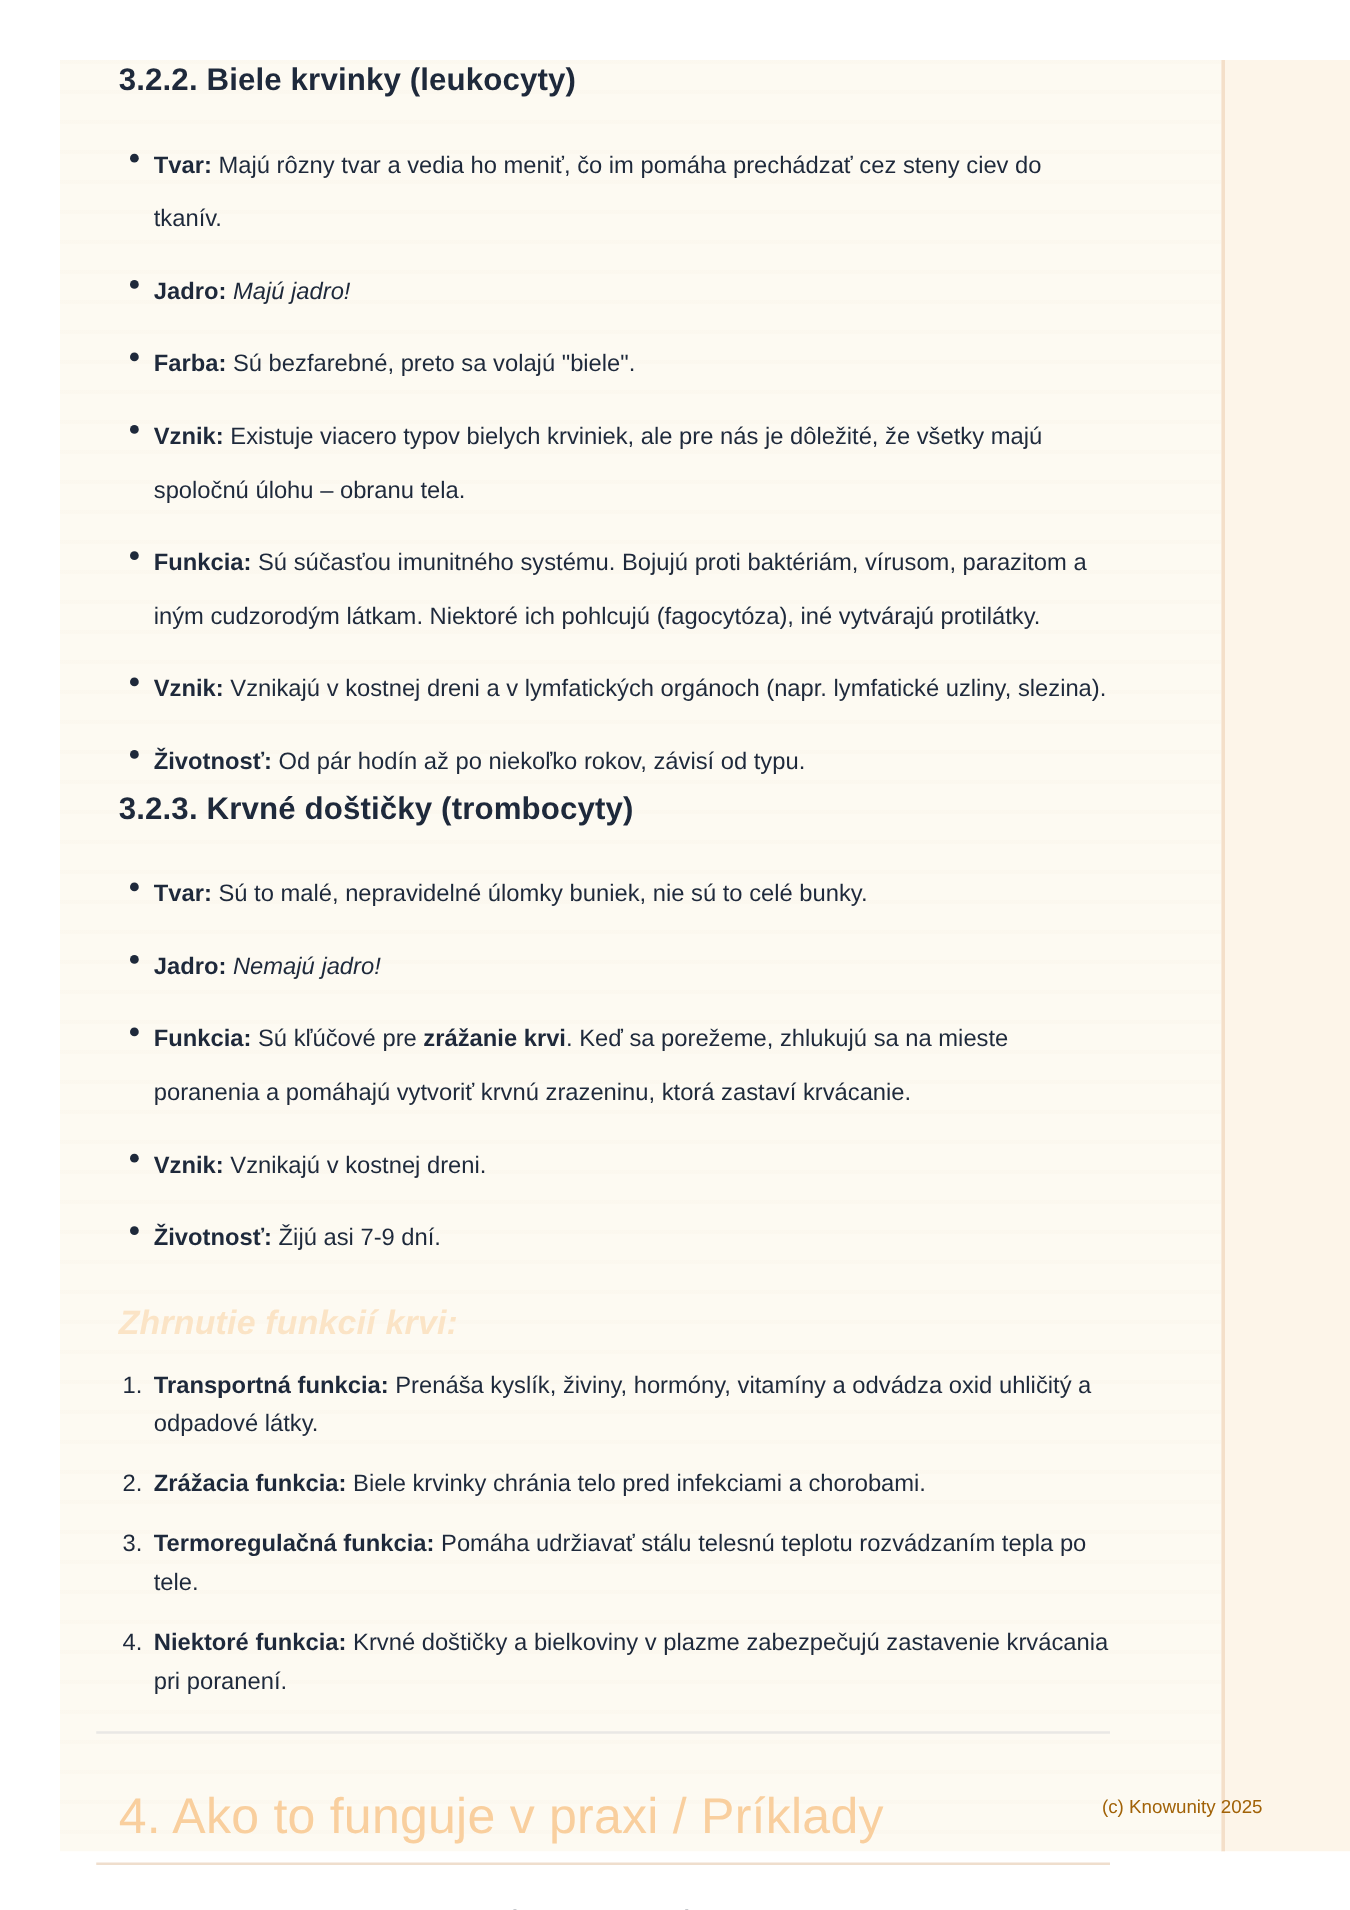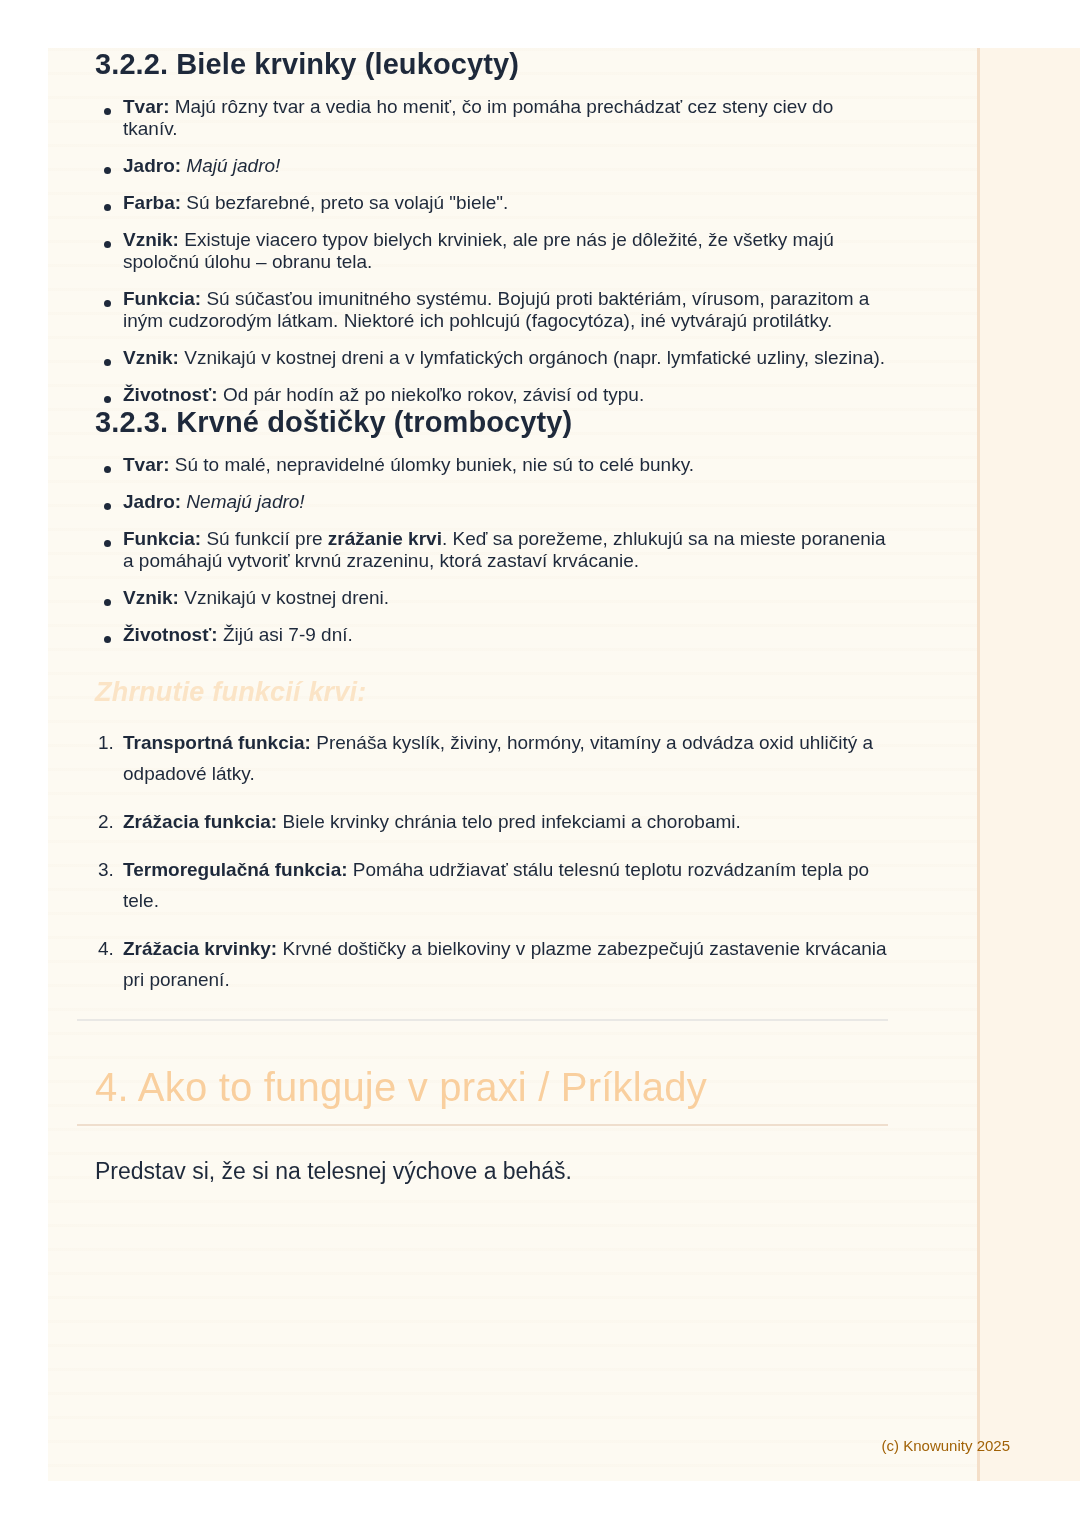--- a/index.html
+++ b/index.html
@@ -18,24 +18,24 @@
     background-image:repeating-linear-gradient(180deg, rgba(224,206,178,0.05) 0 3px, rgba(255,255,255,0) 3px 24px);
   }
   .page-edge{
     position:absolute;left:977px;top:48px;
     width:103px;height:1433px;
     box-sizing:border-box;
     background:#fdf5e9;
     border-left:3px solid #f4dfc9;
   }
   .content{position:relative;padding:0 89px 0 47px;}
-  h2.section{font-size:29px;font-weight:700;line-height:33px;margin:0;color:#1e293b;letter-spacing:0.1px;}
+  h2.section{font-size:25px;font-weight:700;line-height:33px;margin:0;color:#1e293b;letter-spacing:0.1px;}
   .mt-first{margin-top:7px;}
   .mt-section{margin-top:32px;}
-  ul.bullets{list-style:none;margin:15px 0 0;padding:0;font-size:19px;line-height:22px;}
+  ul.bullets{list-style:none;margin:30px 0 0;padding:0;font-size:19px;line-height:43px;}
   ul.bullets li{position:relative;padding-left:28px;margin-top:15px;}
   ul.bullets li:first-child{margin-top:0;}
   ul.bullets li .dot{
     position:absolute;left:9px;top:12px;width:7px;height:7px;border-radius:50%;background:#1e293b;
   }
   strong{font-weight:700;}
   .em{font-style:italic;}
   h3.summary-h{font-size:27px;font-weight:700;line-height:34px;margin:29px 0 0;color:#fbe4c6;letter-spacing:0.2px;font-style:italic;}
   ol.numbered{list-style:none;margin:18px 0 0;padding:0;font-size:19px;line-height:31px;}
   ol.numbered li{position:relative;padding-left:28px;margin-top:17px;}
@@ -68,32 +68,32 @@
       <li><span class="dot"></span><strong>Funkcia:</strong> <span>Sú súčasťou imunitného systému. Bojujú proti baktériám, vírusom, parazitom a iným cudzorodým látkam. Niektoré ich pohlcujú (fagocytóza), iné vytvárajú protilátky.</span></li>
       <li><span class="dot"></span><strong>Vznik:</strong> <span>Vznikajú v kostnej dreni a v lymfatických orgánoch (napr. lymfatické uzliny, slezina).</span></li>
       <li><span class="dot"></span><strong>Životnosť:</strong> <span>Od pár hodín až po niekoľko rokov, závisí od typu.</span></li>
     </ul>
 
     <h2 class="section mt-section">3.2.3. Krvné doštičky (trombocyty)</h2>
 
     <ul class="bullets">
       <li><span class="dot"></span><strong>Tvar:</strong> <span>Sú to malé, nepravidelné úlomky buniek, nie sú to celé bunky.</span></li>
       <li><span class="dot"></span><strong>Jadro:</strong> <span class="em">Nemajú jadro!</span></li>
-      <li><span class="dot"></span><strong>Funkcia:</strong> <span>Sú funkcií pre</span> <strong>zrážanie krvi</strong><span>. Keď sa porežeme, zhlukujú sa na mieste poranenia a pomáhajú vytvoriť krvnú zrazeninu, ktorá zastaví krvácanie.</span></li>
+      <li><span class="dot"></span><strong>Funkcia:</strong> <span>Sú kľúčové pre</span> <strong>zrážanie krvi</strong><span>. Keď sa porežeme, zhlukujú sa na mieste poranenia a pomáhajú vytvoriť krvnú zrazeninu, ktorá zastaví krvácanie.</span></li>
       <li><span class="dot"></span><strong>Vznik:</strong> <span>Vznikajú v kostnej dreni.</span></li>
       <li><span class="dot"></span><strong>Životnosť:</strong> <span>Žijú asi 7-9 dní.</span></li>
     </ul>
 
     <h3 class="summary-h">Zhrnutie funkcií krvi:</h3>
 
     <ol class="numbered">
       <li><span class="num">1.</span><strong>Transportná funkcia:</strong> <span>Prenáša kyslík, živiny, hormóny, vitamíny a odvádza oxid uhličitý a odpadové látky.</span></li>
       <li><span class="num">2.</span><strong>Zrážacia funkcia:</strong> <span>Biele krvinky chránia telo pred infekciami a chorobami.</span></li>
       <li><span class="num">3.</span><strong>Termoregulačná funkcia:</strong> <span>Pomáha udržiavať stálu telesnú teplotu rozvádzaním tepla po tele.</span></li>
-      <li><span class="num">4.</span><strong>Zrážacia krvinky:</strong> <span>Krvné doštičky a bielkoviny v plazme zabezpečujú zastavenie krvácania pri poranení.</span></li>
+      <li><span class="num">4.</span><strong>Niektoré funkcia:</strong> <span>Krvné doštičky a bielkoviny v plazme zabezpečujú zastavenie krvácania pri poranení.</span></li>
     </ol>
 
     <hr class="divider">
 
     <h1 class="chapter">4. Ako to funguje v praxi / Príklady</h1>
 
     <p class="intro">Predstav si, že si na telesnej výchove a beháš.</p>
 
   </div>
 </div>

